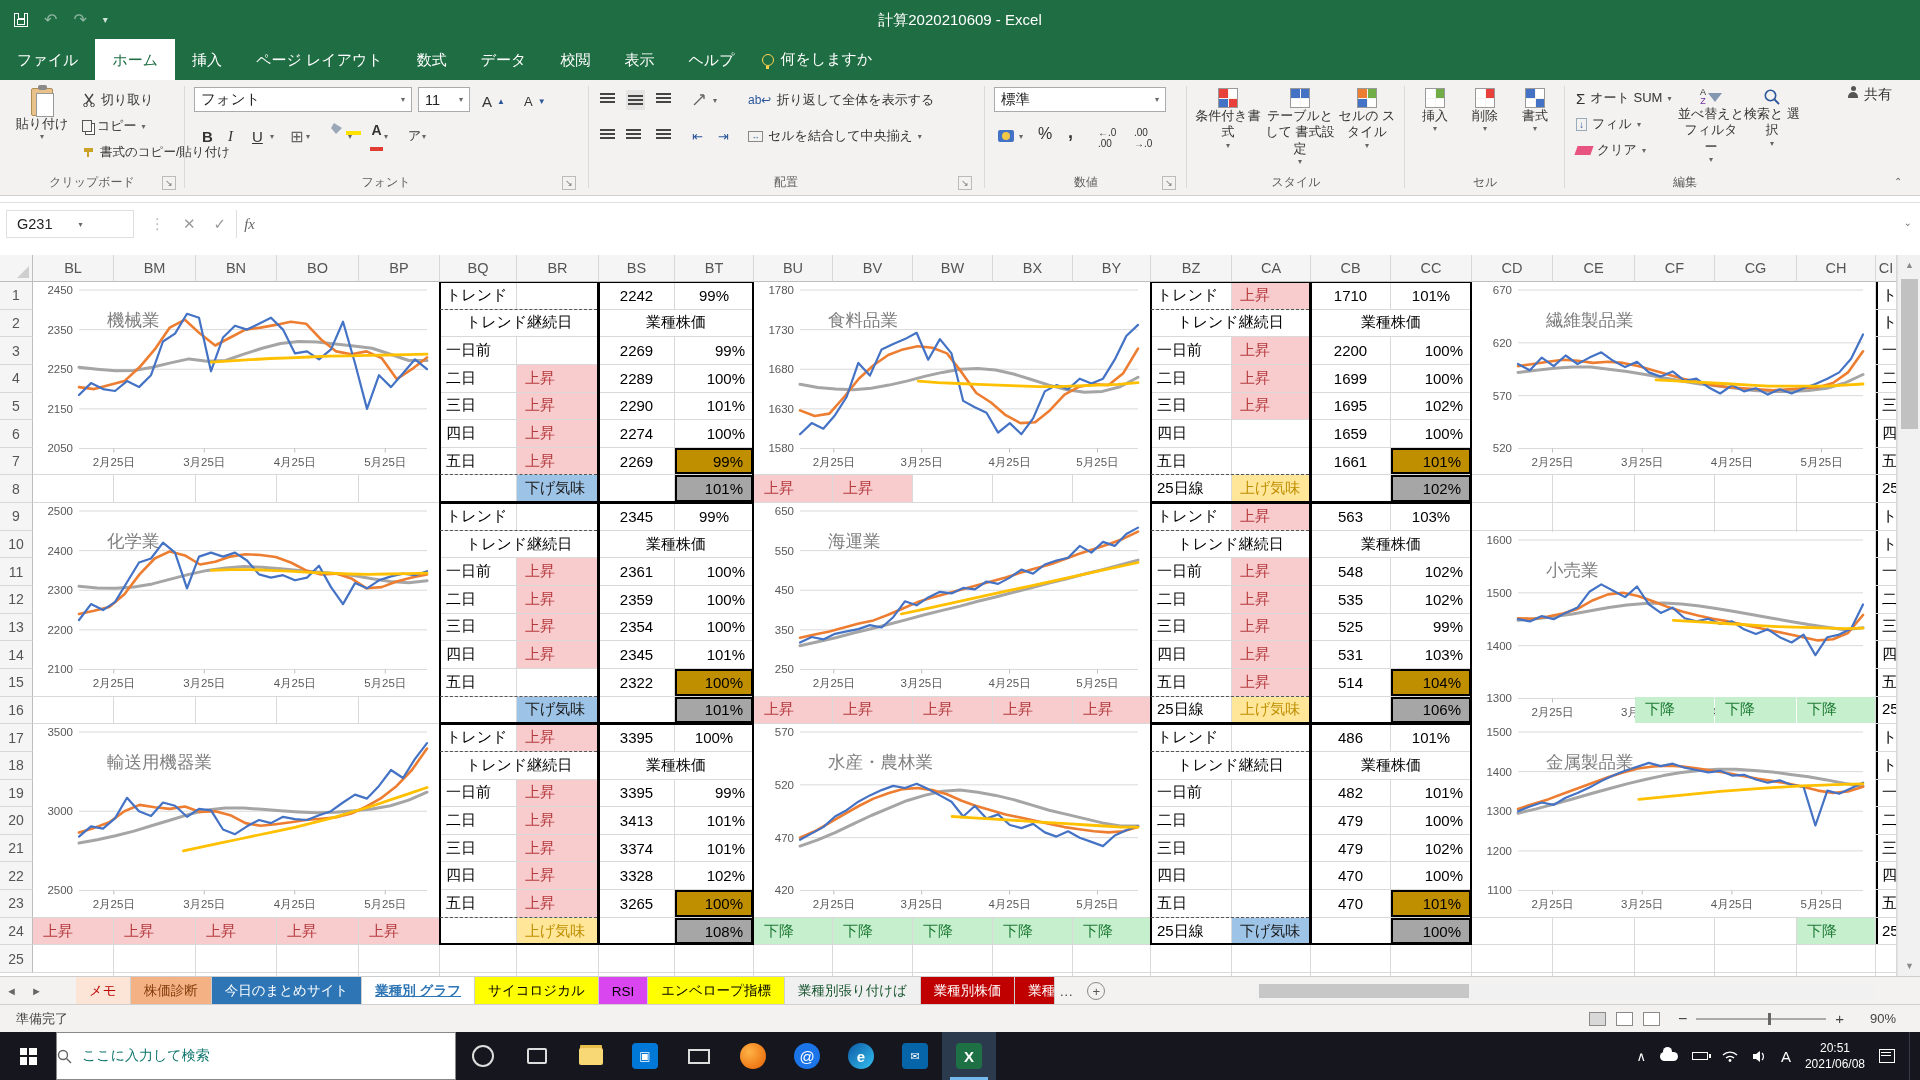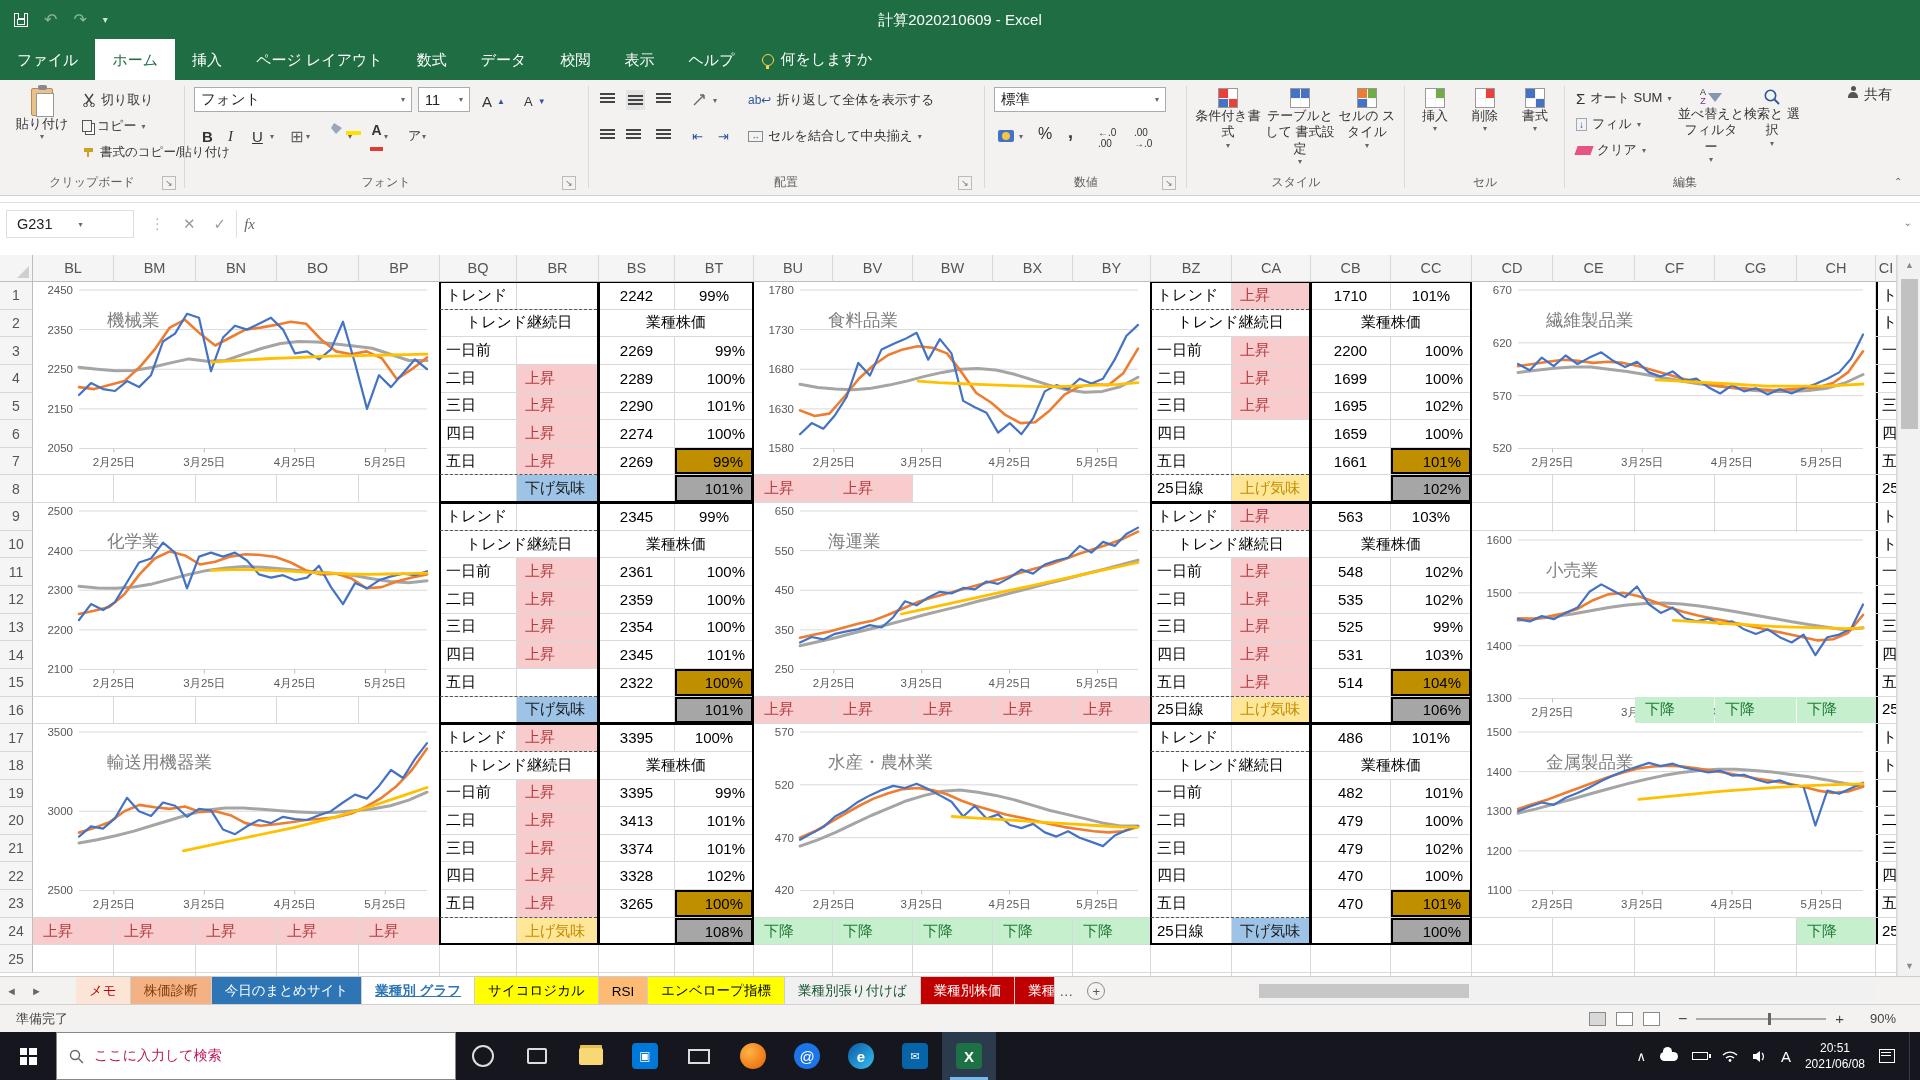--- a/index.html
+++ b/index.html
@@ -95,21 +95,21 @@
 .vicon{width:17px;height:14px;border:1px solid #8a8a8a;background:#fff;cursor:pointer}
 .vicon.sel{background:#D8D8D8}
 #zoomctl{gap:9px;margin-right:14px}
 #ztrack{width:130px;height:2px;background:#AAA;position:relative}
 #zthumb{position:absolute;left:72px;top:-5px;width:3px;height:12px;background:#666}
 
 #taskbar{left:0;top:1032px;width:1920px;height:48px;background:#16161E;color:#fff}
 #startbtn{width:56px;height:48px;display:flex;align-items:center;justify-content:center;cursor:pointer}
 .winlogo{width:17px;height:17px;display:grid;grid-template-columns:1fr 1fr;grid-template-rows:1fr 1fr;gap:2px}
 .winlogo i{background:#fff}
-#searchbox{width:400px;height:48px;background:#fff;color:#be185d;font-size:14px;gap:10px;padding:0 12px;border:1px solid #888}
+#searchbox{width:400px;height:48px;background:#fff;color:#0f766e;font-size:14px;gap:10px;padding:0 0;border:1px solid #888}
 .tbicon{width:54px;height:48px;display:flex;align-items:center;justify-content:center;cursor:pointer;position:relative}
 .tbicon.active{background:#2b3a4d}
 .tbicon.active:after{content:"";position:absolute;left:8px;bottom:0;right:8px;height:3px;background:#76b9ed}
 .appglyph{width:26px;height:26px;border-radius:4px;display:flex;align-items:center;justify-content:center;font-size:15px;font-weight:bold;color:#fff}
 #tray{position:absolute;right:0;top:0;height:48px;gap:14px;padding-right:6px}
 .trayic{color:#fff;font-size:13px;cursor:pointer;display:flex;align-items:center}
 .cloudic{width:18px;height:9px;background:#fff;border-radius:8px;position:relative}
 .cloudic:before{content:"";position:absolute;left:3px;top:-5px;width:9px;height:9px;border-radius:50%;background:#fff}
 .battic{width:16px;height:8px;border:1.3px solid #fff;position:relative}
 .battic:after{content:"";position:absolute;right:-4px;top:1px;width:2px;height:4px;background:#fff}
@@ -961,21 +961,21 @@
     <div id="tabnav" class="abs flex">
       <span>◄</span>
       <span>►</span>
     </div>
     <div id="tabs" class="abs flex">
         <div class="stab" style="background: rgb(252, 228, 214); color: rgb(192, 0, 0);">メモ</div>
         <div class="stab" style="background: rgb(244, 177, 131); color: rgb(132, 60, 12);">株価診断</div>
         <div class="stab" style="background: rgb(46, 117, 182); color: rgb(255, 255, 255);">今日のまとめサイト</div>
         <div class="stab active" style="background: rgb(255, 255, 255); color: rgb(46, 117, 182);">業種別 グラフ</div>
         <div class="stab" style="background: rgb(255, 255, 0); color: rgb(0, 0, 0);">サイコロジカル</div>
-        <div class="stab" style="background: #fdba74; color: rgb(0, 0, 0);">RSI</div>
+        <div class="stab" style="background: #d946ef; color: rgb(0, 0, 0);">RSI</div>
         <div class="stab" style="background: rgb(255, 255, 0); color: rgb(0, 0, 0);">エンベロープ指標</div>
         <div class="stab" style="background: rgb(240, 240, 240); color: #14532d;">業種別張り付けば</div>
         <div class="stab" style="background: rgb(192, 0, 0); color: rgb(255, 255, 255);">業種別株価</div>
         <div class="stab" style="background: rgb(192, 0, 0); color: rgb(255, 255, 255); max-width: 40px; overflow: hidden;">業種</div>
         <span style="margin: 0px 4px; color: rgb(85, 85, 85);">…</span>
         <span id="newsheet">+</span>
       </div>
     <div id="hsb">
         <div id="hthumb"></div>
       </div>

